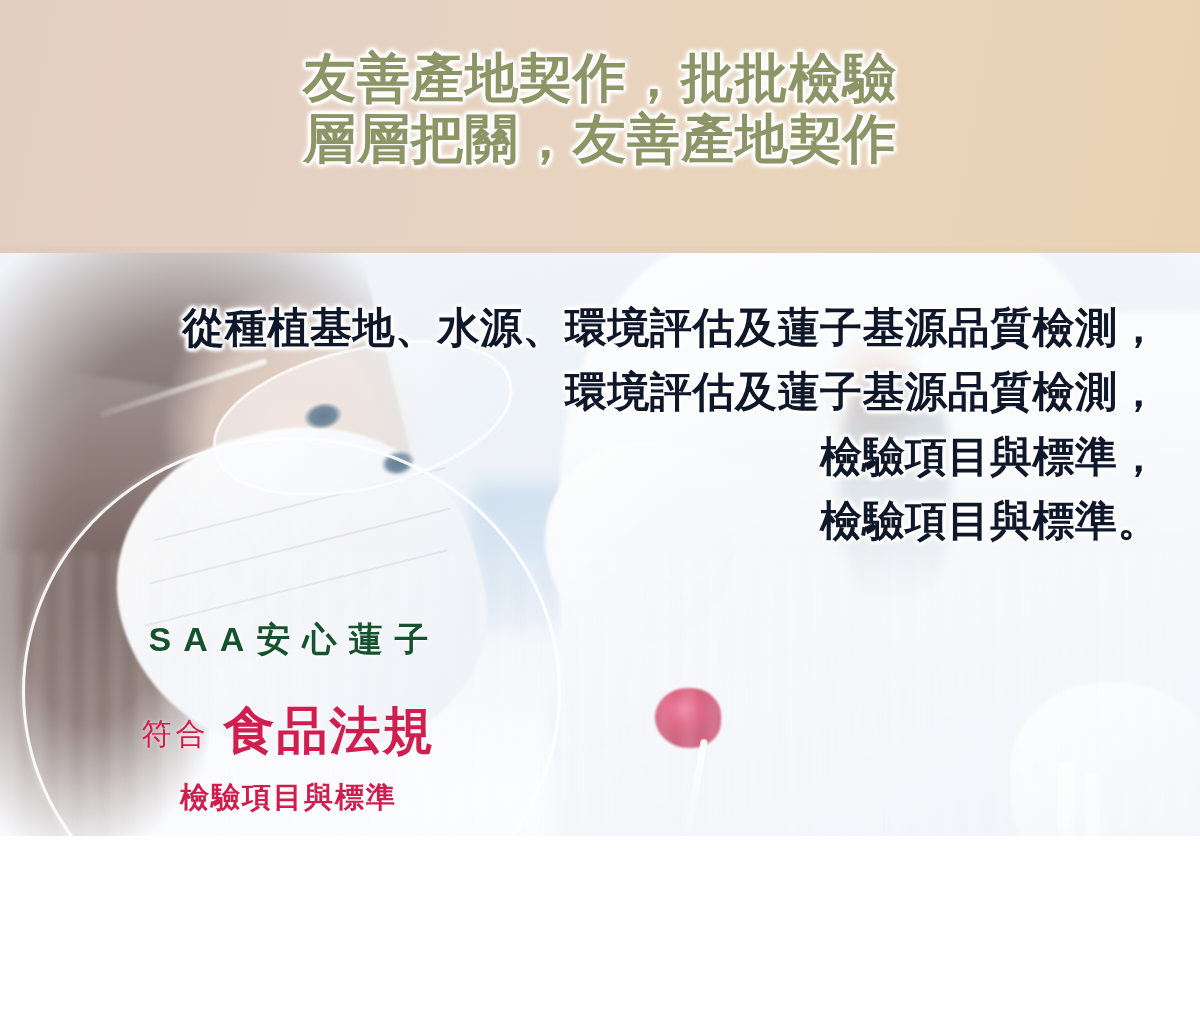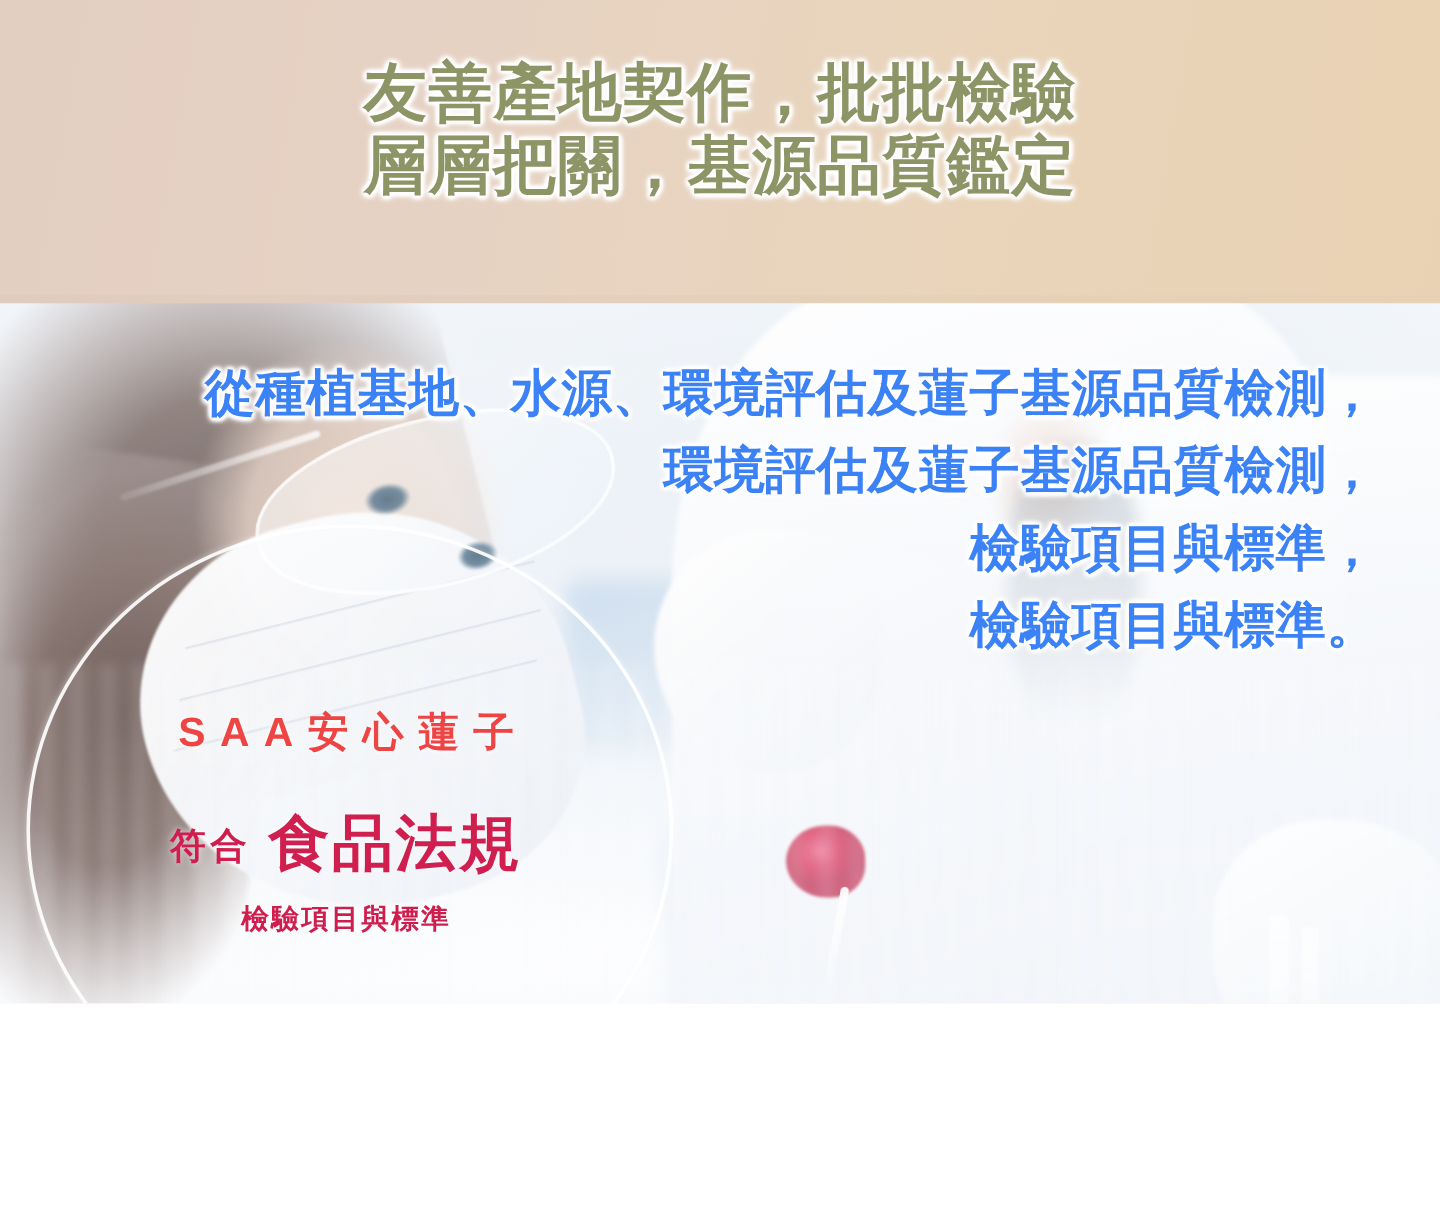--- a/index.html
+++ b/index.html
@@ -230,82 +230,83 @@
   .ring{
     position:absolute;left:22px;top:437px;width:533px;height:503px;
     border:3px solid rgba(255,255,255,.92);
     border-radius:50%;
     box-shadow:0 0 6px rgba(255,255,255,.45);
     pointer-events:none;
   }
 
   
   .body-copy{
-    position:absolute;right:52px;top:296px;width:1130px;
+    position:absolute;right:40px;top:296px;width:1130px;
     text-align:right;
     font-size:42px;
     font-weight:bold;
     line-height:1.53;
-    color:#3b82f6;
+    color:#0f172a;
     letter-spacing:.5px;
     text-shadow:
       0 0 2px #fff,0 0 4px #fff,
       2px 0 3px #fff,-2px 0 3px #fff,
       0 2px 3px #fff,0 -2px 3px #fff,
       2px 2px 4px rgba(255,255,255,.95),
       -2px -2px 4px rgba(255,255,255,.95),
       2px -2px 4px rgba(255,255,255,.95),
       -2px 2px 4px rgba(255,255,255,.95),
       0 0 10px rgba(255,255,255,.9);
     user-select:none;
   }
   .body-copy .bc-line{display:block;white-space:nowrap;}
 
   
   .badge{
     position:absolute;left:22px;top:590px;width:533px;
     text-align:center;user-select:none;
   }
   .badge-brand{
-    font-size:34px;font-weight:bold;color:#ef4444;
+    font-size:34px;font-weight:bold;color:#14532d;
     letter-spacing:12px;text-indent:12px;
     line-height:1.25;
     text-shadow:0 0 5px rgba(255,255,255,.75),0 1px 2px rgba(255,255,255,.6);
+    margin-top:28px;
   }
   .badge-mid{
     margin-top:44px;
     display:flex;align-items:flex-end;justify-content:center;gap:14px;
     line-height:1;
   }
   .badge-prefix{
-    font-size:30px;font-weight:bold;color:#cf1e4e;
+    font-size:30px;font-weight:normal;color:#cf1e4e;
     letter-spacing:4px;padding-bottom:7px;
     text-shadow:0 0 5px rgba(255,255,255,.7);
   }
   .badge-main{
     font-size:51px;font-weight:bold;color:#d01f4f;
     letter-spacing:2px;
     text-shadow:0 0 6px rgba(255,255,255,.65);
   }
   .badge-sub{
     margin-top:22px;
-    font-size:23px;font-weight:bold;color:#cf1e4e;
+    font-size:29px;font-weight:bold;color:#cf1e4e;
     letter-spacing:2px;
     text-shadow:0 0 5px rgba(255,255,255,.7);
   }
 </style>
 </head>
 <body>
 
 <div class="banner">
 
   <div class="header-band">
     <div class="headline">
       <span class="hl-line">友善產地契作，批批檢驗</span>
-      <span class="hl-line">層層把關，基源品質鑑定</span>
+      <span class="hl-line">層層把關，友善產地契作</span>
     </div>
   </div>
 
   <div class="photo">
     <div class="photo-base"></div>
 
     <div class="blue-blur-a"></div>
     <div class="blue-blur-b"></div>
     <div class="blue-blur-c"></div>
 

